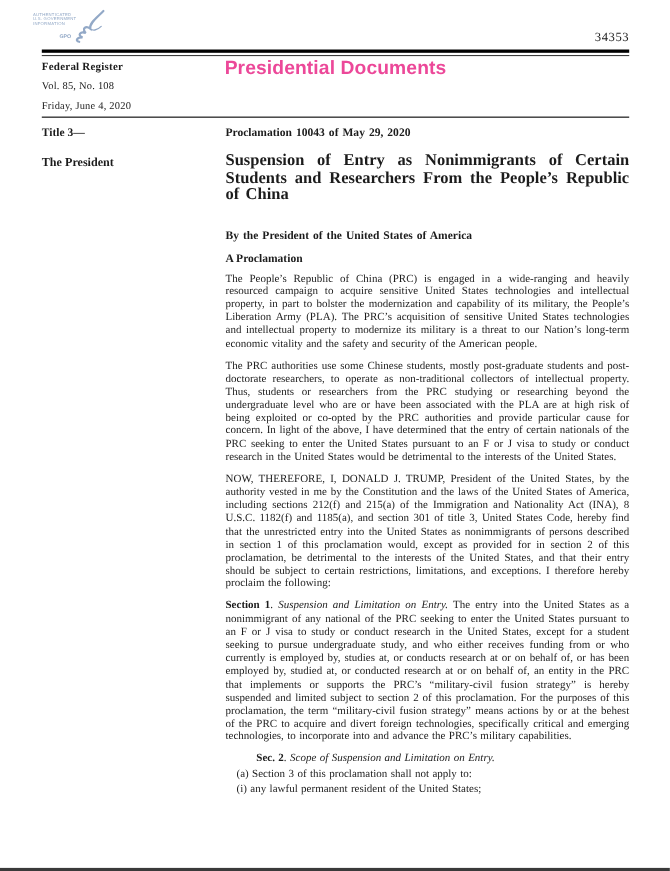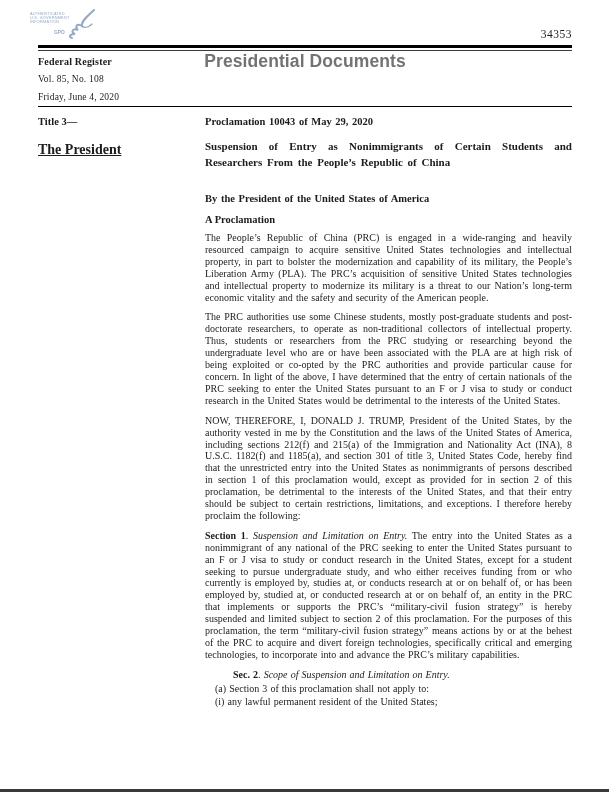--- a/index.html
+++ b/index.html
@@ -44,37 +44,37 @@
     border-bottom: 1.5px solid #3d3d3d;
   }
   .mast-left { position: absolute; left: 38px; top: 56px; }
   .fr-title { font-size: 10px; font-weight: bold; margin-bottom: 7px; letter-spacing: 0.2px; }
   .fr-line  { font-size: 9.5px; margin-bottom: 7.5px; letter-spacing: 0.2px; }
   .presdocs {
     position: absolute; left: 38px; right: 37px; top: 51px;
     margin: 0; text-align: center;
     font-family: "Liberation Sans", sans-serif;
     font-size: 17.5px; font-weight: bold; letter-spacing: 0.1px;
-    color: #737373;
+    color: #ec4899;
   }
   .rule-thin {
     position: absolute; left: 38px; right: 37px; top: 106px;
     border-top: 1.5px solid #000000;
   }
 
   
   .content { position: absolute; left: 38px; top: 116px; width: 534px; display: flex; }
   .margin-col { width: 167px; flex: none; }
   .margin-title { font-size: 10.5px; font-weight: bold; }
-  .margin-author { font-size: 14px; font-weight: bold; margin-top: 15px; text-decoration: underline; }
+  .margin-author { font-size: 11px; font-weight: bold; margin-top: 15px; }
   .body-col { width: 367px; flex: none; }
 
   .proc-line { margin: 0 0 12px; font-size: 10.5px; font-weight: bold; word-spacing: 1px; }
   .doc-heading {
-    margin: 0 0 23px; font-size: 11px; line-height: 15.5px;
+    margin: 0 0 23px; font-size: 15px; line-height: 15.5px;
     font-weight: bold; text-align: justify; word-spacing: 2px;
   }
   .byline   { margin: 0 0 10px; font-size: 10.5px; font-weight: bold; word-spacing: 1px; }
   .subhead  { margin: 0 0 7px;  font-size: 10.5px; font-weight: bold; }
   p.body {
     margin: 0 0 8px; font-size: 10px; line-height: 11.9px;
     text-align: justify; word-spacing: 0.6px;
   }
   p.sec-head { margin-bottom: 2px; text-align: left; padding-left: 28px; }
   p.clause { margin: 0 0 1.5px; text-indent: 10px; text-align: left; }

